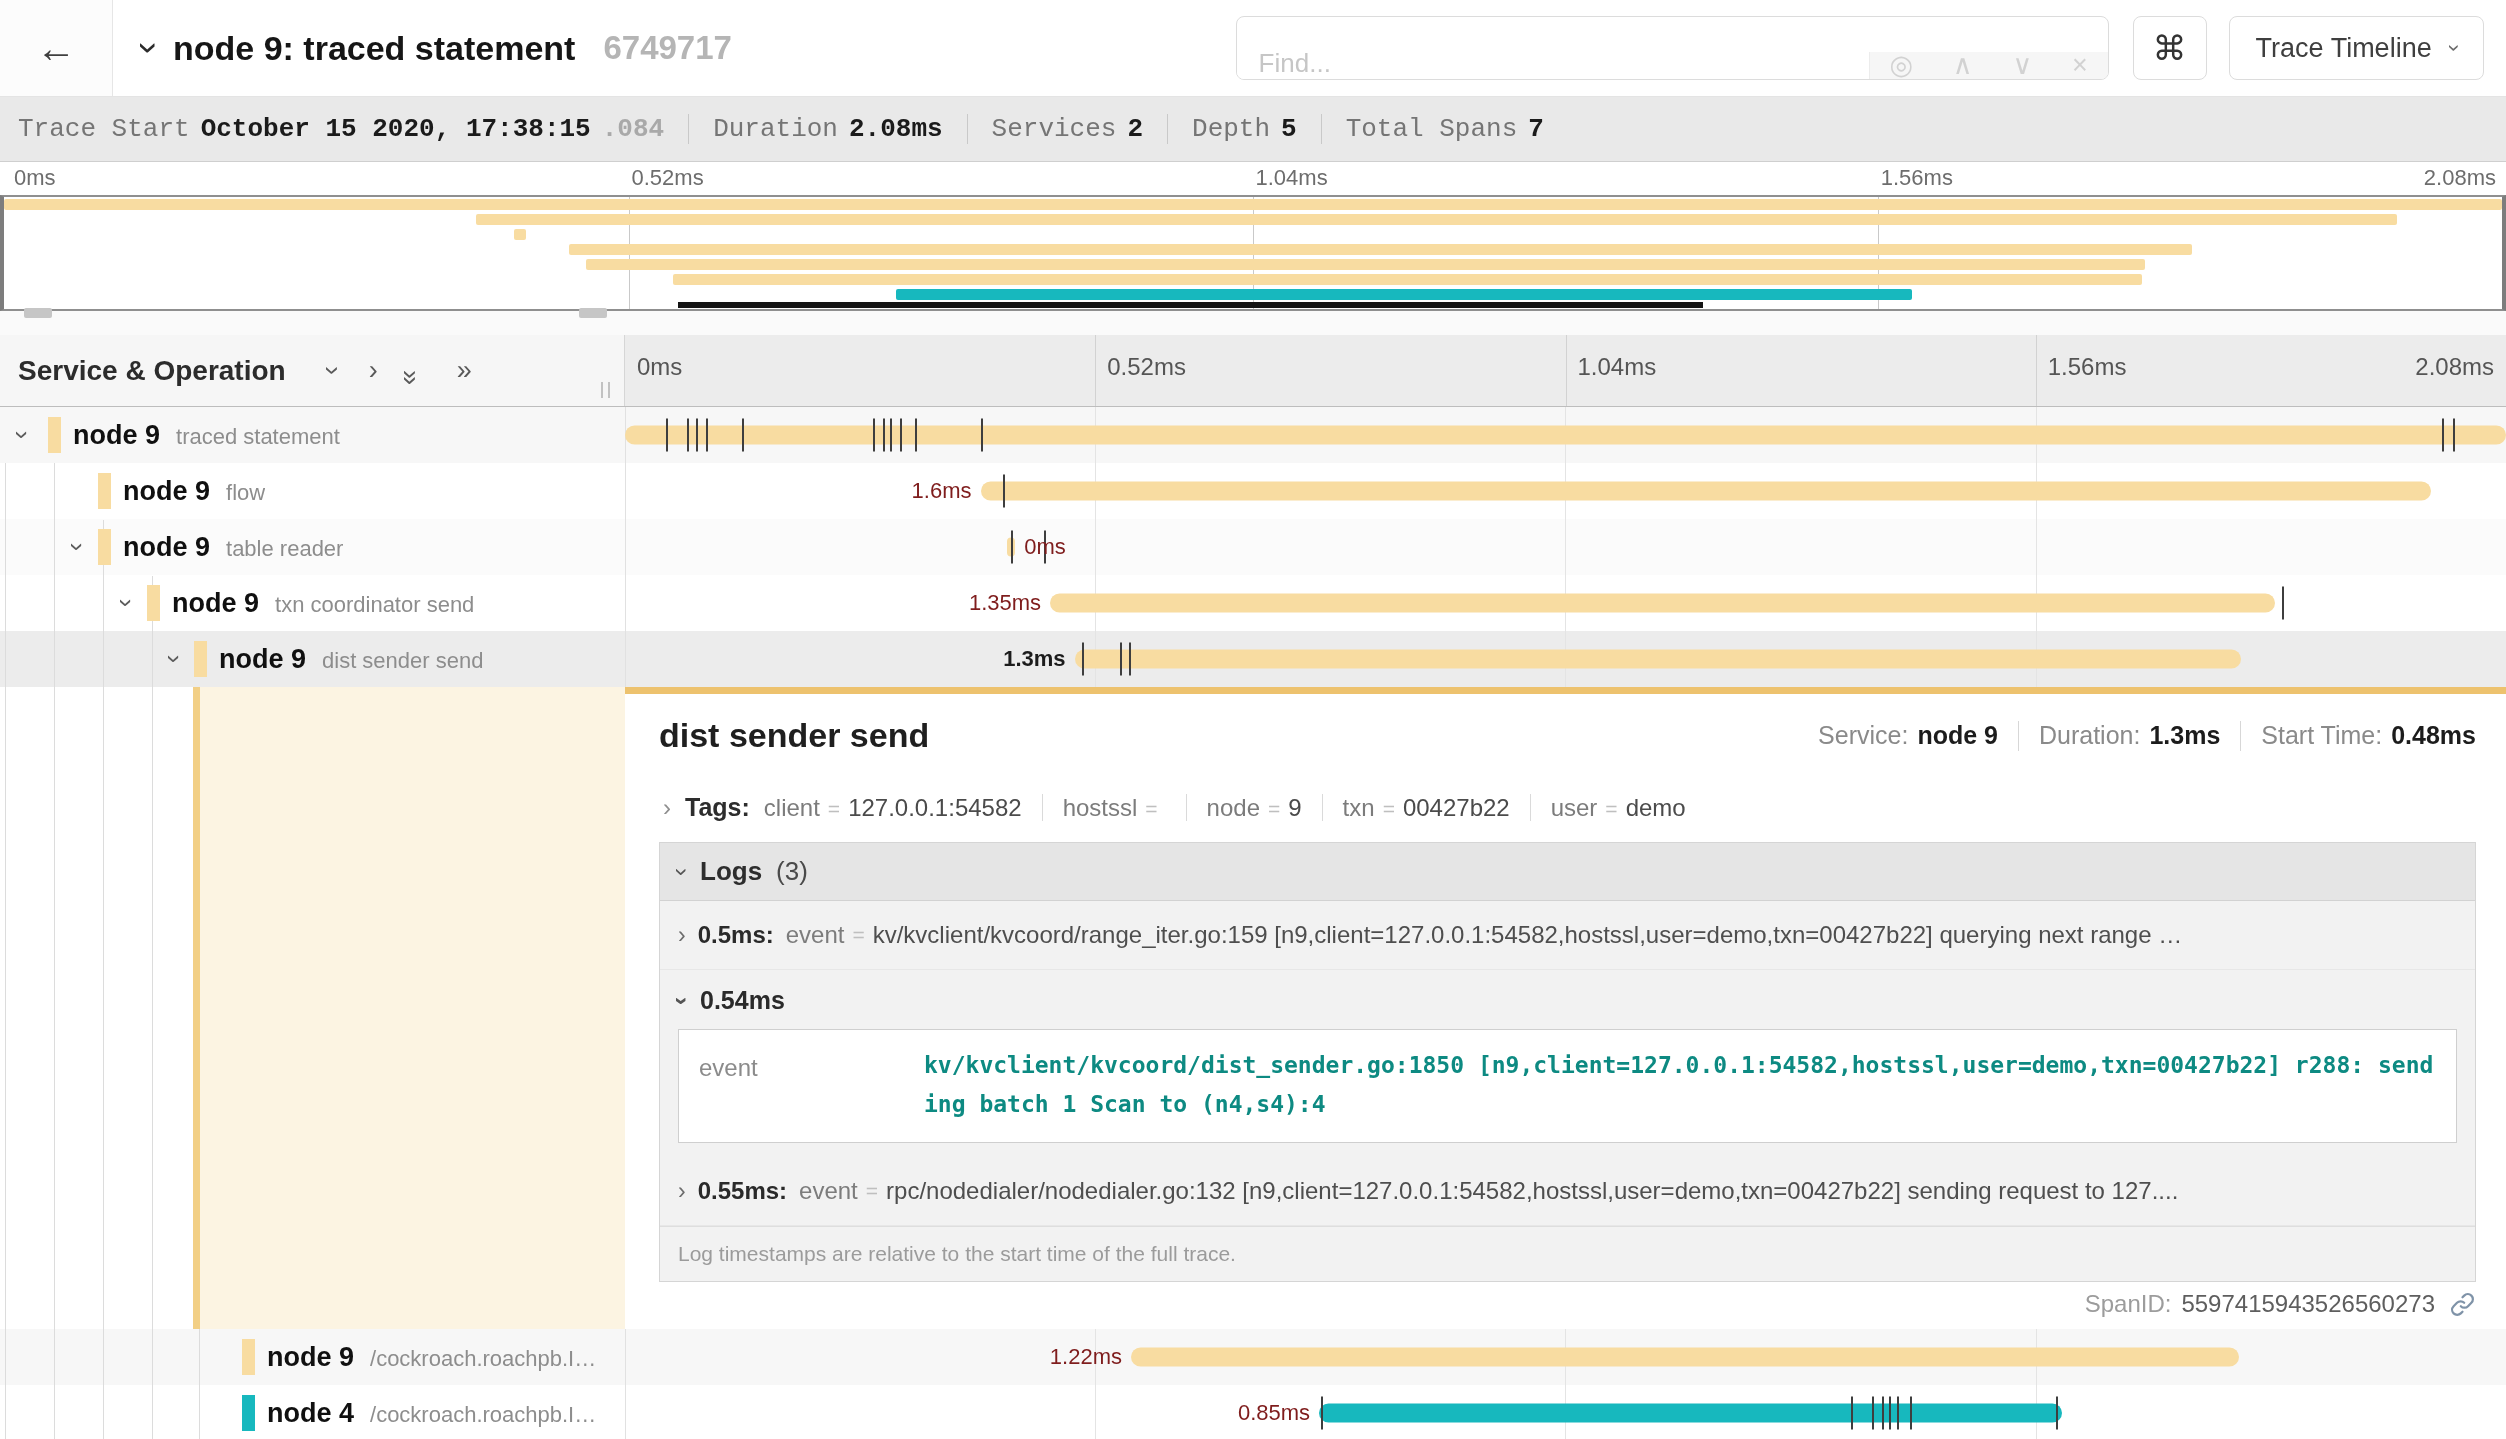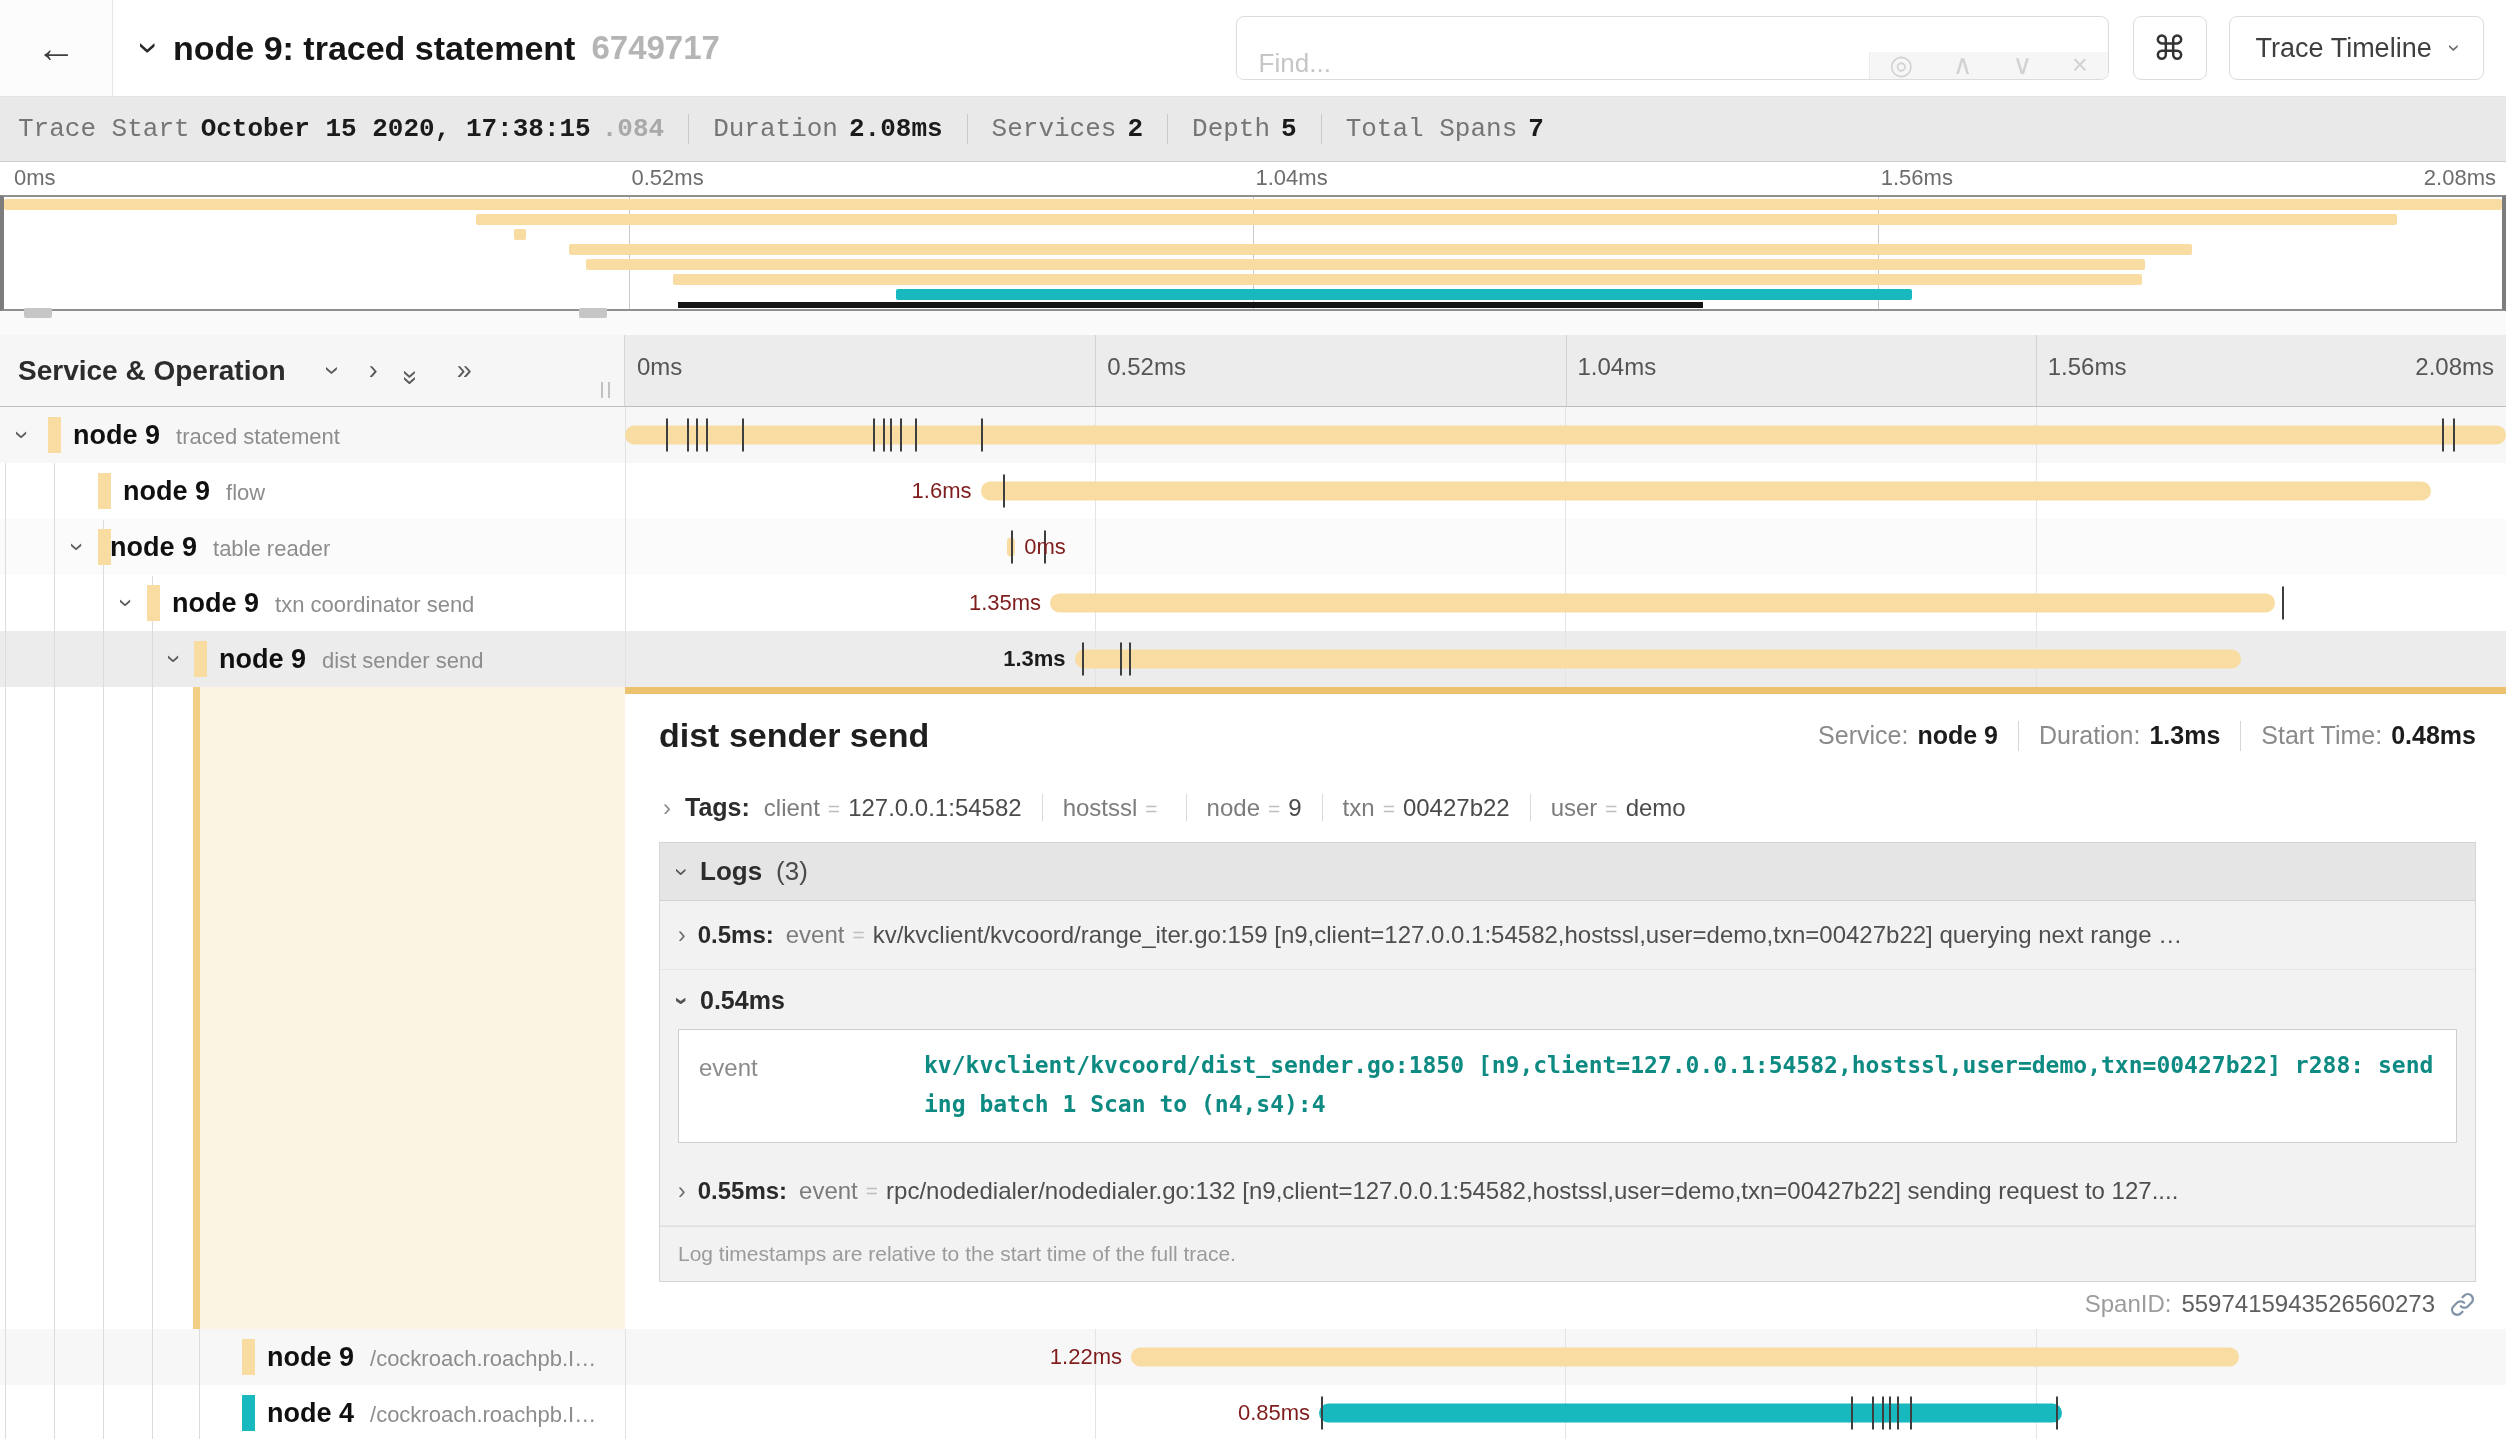--- a/index.html
+++ b/index.html
@@ -7,21 +7,21 @@
        font-family:"Liberation Sans",sans-serif;color:#222;}
 
   
   .topbar{height:96px;display:flex;align-items:center;background:#fff;border-bottom:1px solid #e4e4e4;}
   .back-btn{width:112px;height:100%;border-right:1px solid #e6e6e6;display:flex;align-items:center;
             justify-content:center;font-size:40px;color:#3f3f3f;cursor:pointer;background:#fcfcfc;}
   .title-wrap{display:flex;align-items:center;margin-left:30px;min-width:0;}
   .rot{display:inline-block;transform:rotate(90deg);}
   .title-chev{font-size:36px;color:#2b2b2b;cursor:pointer;}
   .page-title{font-size:34px;font-weight:700;color:#161616;margin-left:18px;white-space:nowrap;}
-  .trace-id{font-size:33px;font-weight:600;color:#b5b5b5;margin-left:16px;}
+  .trace-id{font-size:33px;font-weight:600;color:#b5b5b5;margin-left:28px;}
   .top-actions{margin-left:auto;display:flex;align-items:center;margin-right:22px;}
   .find-group{display:flex;align-items:flex-end;height:64px;border:1px solid #dcdcdc;border-radius:8px;
               overflow:hidden;width:873px;background:#fff;box-sizing:border-box;}
   .find-input{flex:1;border:none;outline:none;font-size:26px;color:#444;padding:0 22px;background:#fff;}
   .find-input::placeholder{color:#c6c6c6;}
   .find-addon{width:238px;background:#f6f6f6;border-left:1px solid #ececec;display:flex;align-items:center;
               justify-content:space-around;color:#d2d2d2;font-size:27px;}
   .find-addon .aico{cursor:pointer;line-height:1;}
   .btn{height:64px;border:1px solid #dcdcdc;border-radius:8px;background:#fff;display:flex;align-items:center;
        justify-content:center;cursor:pointer;box-sizing:border-box;}
@@ -304,21 +304,21 @@
         <div class="row-right">
           <div class="tl-bar" style="left: 18.9%; width: 77.1%; background: rgb(248, 220, 161);"></div>
           <div class="tl-tick" style="left: 20.1%;"></div>
           <div class="tl-label" style="right: 81.1%;">1.6ms</div>
         </div>
       </div>
       <div class="span-row" style="background: rgb(251, 251, 251);">
         <div class="row-left">
           <div class="row-chevron" style="left: 73px;"><span class="rot">›</span></div>
           <div class="row-colorbar" style="left: 98px; background: rgb(248, 220, 161);"></div>
-          <div class="row-text" style="left: 110px;"><span class="svc">node 9</span><span class="op">table reader</span></div>
+          <div class="row-text" style="left: 123px;"><span class="svc">node 9</span><span class="op">table reader</span></div>
         </div>
         <div class="row-right">
           <div class="tl-bar" style="left: 20.3%; width: 0.45%; background: rgb(248, 220, 161);"></div>
           <div class="tl-tick" style="left: 20.5%;"></div>
           <div class="tl-tick" style="left: 22.3%;"></div>
           <div class="tl-label" style="left: 20.75%;">0ms</div>
         </div>
       </div>
       <div class="span-row" style="background: rgb(255, 255, 255);">
         <div class="row-left">

